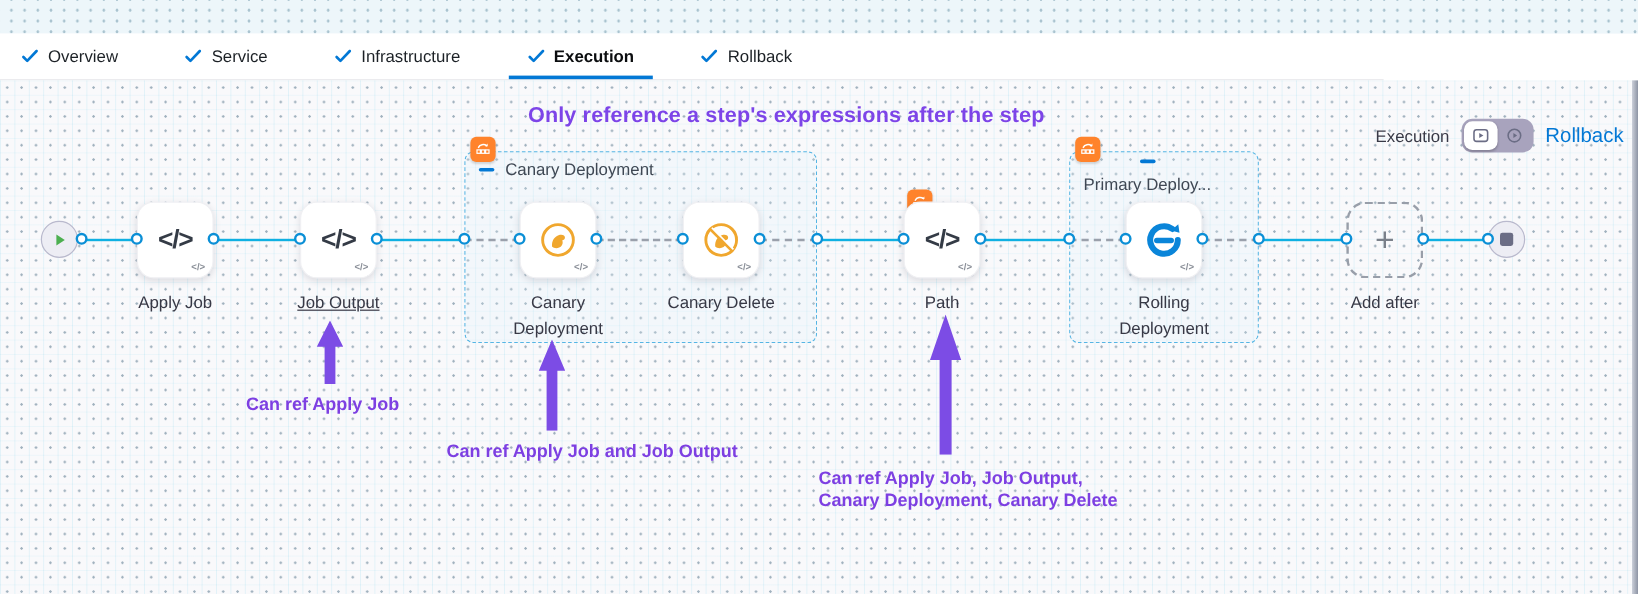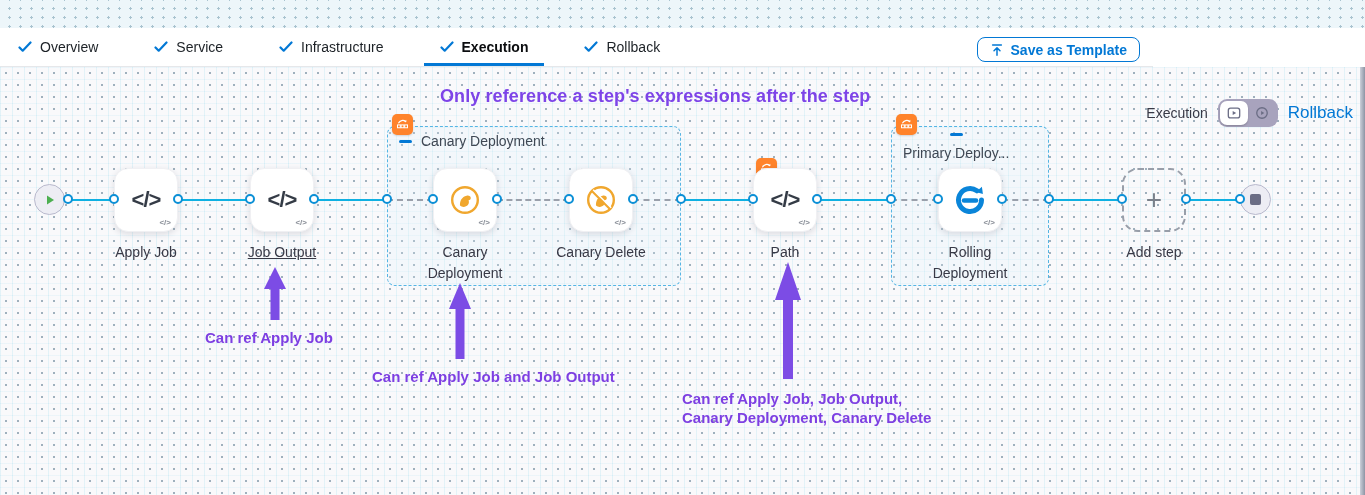--- a/index.html
+++ b/index.html
@@ -157,26 +157,20 @@
       </svg>
     <span class="lbl">Execution</span>
   </div>
   <div class="tab">
     <svg class="check-icon" viewBox="0 0 14 12">
         <path d="M1.5 6.5l3.2 3.2L12.5 1.5" fill="none" stroke="#0278d5" stroke-width="2.2" stroke-linecap="round" stroke-linejoin="round"></path>
       </svg>
     <span class="lbl">Rollback</span>
   </div>
 
-  <button class="save-btn">
-    <svg width="14" height="14" viewBox="0 0 16 16">
-        <path d="M3 2.2h10M8 5.5v8.5M4.6 8.9L8 5.5l3.4 3.4" fill="none" stroke="#0278d5" stroke-width="1.7" stroke-linecap="round" stroke-linejoin="round"></path>
-      </svg>
-    <span>Save as Template</span>
-  </button>
 </div>
 
 <div class="canvas">
 
   <div class="heading">Only reference a step's expressions after the step</div>
 
   <div class="mode-bar">
     <span class="mode-label">Execution</span>
     <div class="mode-toggle">
       <div class="mode-seg on">
@@ -317,21 +311,21 @@
   <div class="port" style="left:1117px;"></div>
   <div class="port" style="left:1181px;"></div>
   <div class="port" style="left:1235px;"></div>
 
   <div class="node-label" style="left:71px;">Apply Job</div>
   <div class="node-label" style="left:207px;text-decoration:underline;">Job Output</div>
   <div class="node-label" style="left:390px; width:110px; left:410px;">Canary Deployment</div>
   <div class="node-label" style="left:526px;">Canary Delete</div>
   <div class="node-label" style="left:710px;">Path</div>
   <div class="node-label" style="left:915px; width:110px;">Rolling Deployment</div>
-  <div class="node-label" style="left:1079px;">Add step</div>
+  <div class="node-label" style="left:1079px;">Add after</div>
 
   <svg class="arrow" style="left:261px; top:200px;" width="28" height="53" viewBox="0 0 28 53">
     <path d="M14 0L25 22H18.5V53H9.5V22H3Z" fill="#7c4ce5"></path>
   </svg>
   <svg class="arrow" style="left:446px; top:216px;" width="28" height="76" viewBox="0 0 28 76">
     <path d="M14 0L25 26H18.5V76H9.5V26H3Z" fill="#7c4ce5"></path>
   </svg>
   <svg class="arrow" style="left:771px; top:195px;" width="34" height="117" viewBox="0 0 34 117">
     <path d="M17 0L30 38H22V117H12V38H4Z" fill="#7c4ce5"></path>
   </svg>

